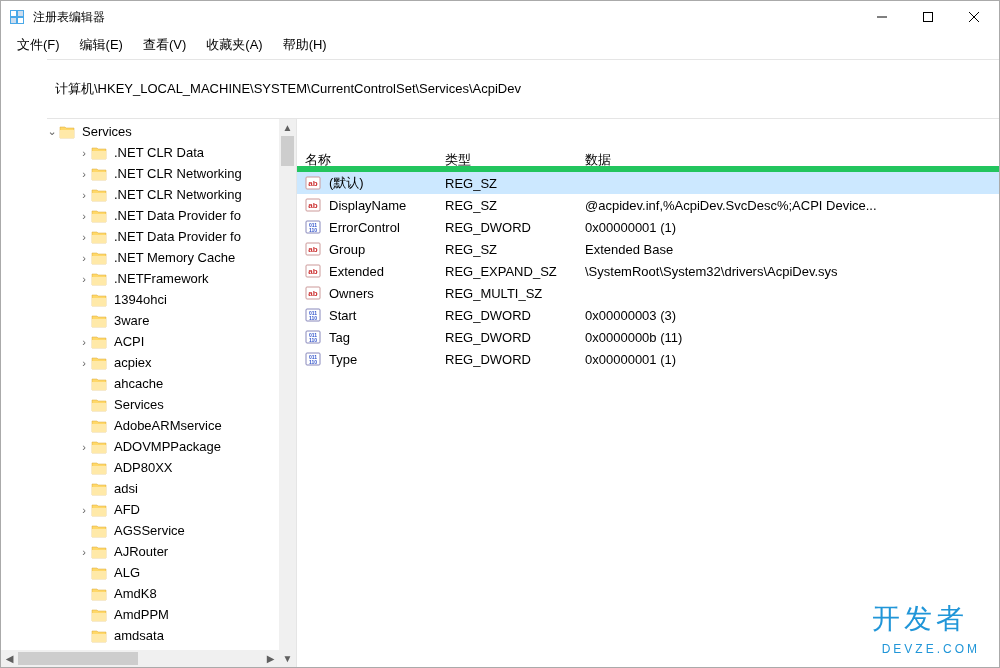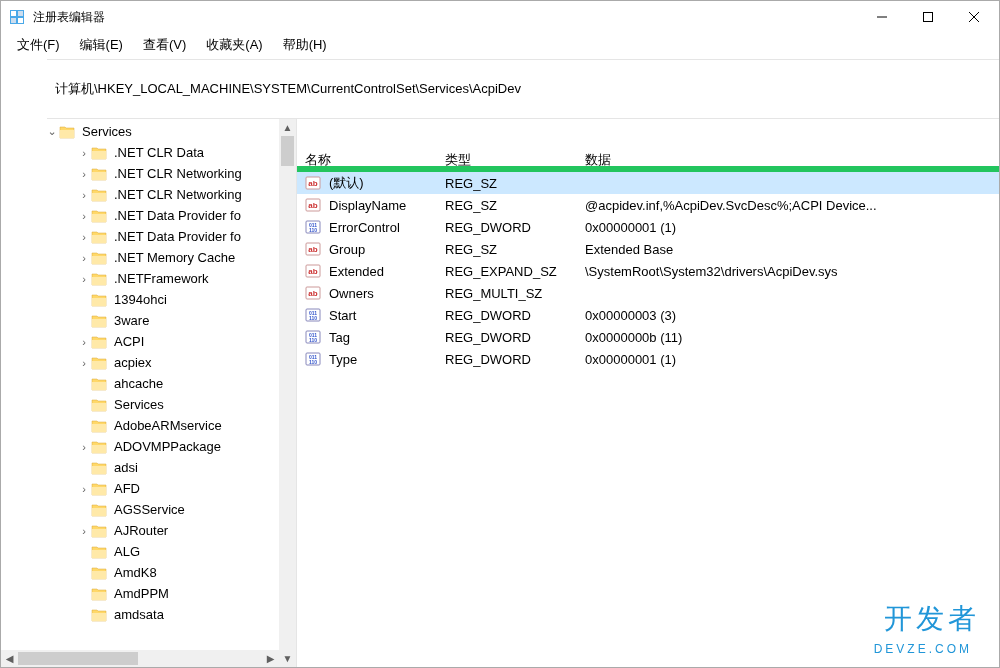--- a/index.html
+++ b/index.html
@@ -33,22 +33,22 @@
     .list-cell { padding: 0 8px; font-size: 13px; display: flex; align-items: center; white-space: nowrap; overflow: hidden; }
     .list-cell:nth-child(1) { width: 140px; }
     .list-cell:nth-child(2) { width: 140px; }
     .list-cell:nth-child(3) { flex: 1; }
     .val-icon { width: 20px; height: 16px; margin-right: 4px; display: inline-flex; flex-shrink: 0; }
     .scrollbar-v { position: absolute; right: 0; top: 0; bottom: 0; width: 17px; background: #f0f0f0; display: flex; flex-direction: column; align-items: center; }
     .scroll-arrow { width: 17px; height: 17px; display: flex; align-items: center; justify-content: center; color: #606060; font-size: 10px; }
     .scroll-track { flex: 1; width: 17px; position: relative; }
     .scroll-thumb { position: absolute; left: 2px; right: 2px; top: 0; height: 30px; background: #cdcdcd; }
     .scrollbar-h { position: absolute; left: 0; right: 17px; bottom: 0; height: 17px; background: #f0f0f0; display: flex; }
-    .watermark { position: absolute; right: 20px; bottom: 30px; font-size: 28px; color: #2196d8; font-weight: 300; font-family: "Microsoft YaHei", sans-serif; letter-spacing: 4px; }
-    .watermark-sub { position: absolute; right: 28px; bottom: 12px; font-size: 12px; color: #2196d8; letter-spacing: 3px; }
+    .watermark { position: absolute; right: 32px; bottom: 30px; font-size: 28px; color: #2196d8; font-weight: 300; font-family: "Microsoft YaHei", sans-serif; letter-spacing: 4px; }
+    .watermark-sub { position: absolute; right: 20px; bottom: 12px; font-size: 12px; color: #2196d8; letter-spacing: 3px; }
     .tree-row.parent { padding-left: 58px; }
     .tree-row.level1 { padding-left: 90px; }
   </style>
 </head>
 <body>
 
 <div class="window">
   <div class="titlebar">
     <span class="app-icon">
       <svg viewBox="0 0 16 16">
@@ -222,20 +222,28 @@
                 <path d="M1 5 L15 5 L15 13 L1 13 Z" fill="#ffe9a8"></path>
               </svg></span>
             <span class="tree-label">ADOVMPPackage</span>
           </div>
           <div class="tree-row level1">
             <span class="expand"></span>
             <span class="folder-icon"><svg viewBox="0 0 16 14">
                 <path d="M1 2 L6 2 L7 3 L15 3 L15 13 L1 13 Z" fill="#ffd869" stroke="#d9a83a" stroke-width="0.5"></path>
                 <path d="M1 5 L15 5 L15 13 L1 13 Z" fill="#ffe9a8"></path>
               </svg></span>
+            <span class="tree-label">ADP80XX</span>
+          </div>
+          <div class="tree-row level1">
+            <span class="expand"></span>
+            <span class="folder-icon"><svg viewBox="0 0 16 14">
+                <path d="M1 2 L6 2 L7 3 L15 3 L15 13 L1 13 Z" fill="#ffd869" stroke="#d9a83a" stroke-width="0.5"></path>
+                <path d="M1 5 L15 5 L15 13 L1 13 Z" fill="#ffe9a8"></path>
+              </svg></span>
             <span class="tree-label">adsi</span>
           </div>
           <div class="tree-row level1">
             <span class="expand">›</span>
             <span class="folder-icon"><svg viewBox="0 0 16 14">
                 <path d="M1 2 L6 2 L7 3 L15 3 L15 13 L1 13 Z" fill="#ffd869" stroke="#d9a83a" stroke-width="0.5"></path>
                 <path d="M1 5 L15 5 L15 13 L1 13 Z" fill="#ffe9a8"></path>
               </svg></span>
             <span class="tree-label">AFD</span>
           </div>

